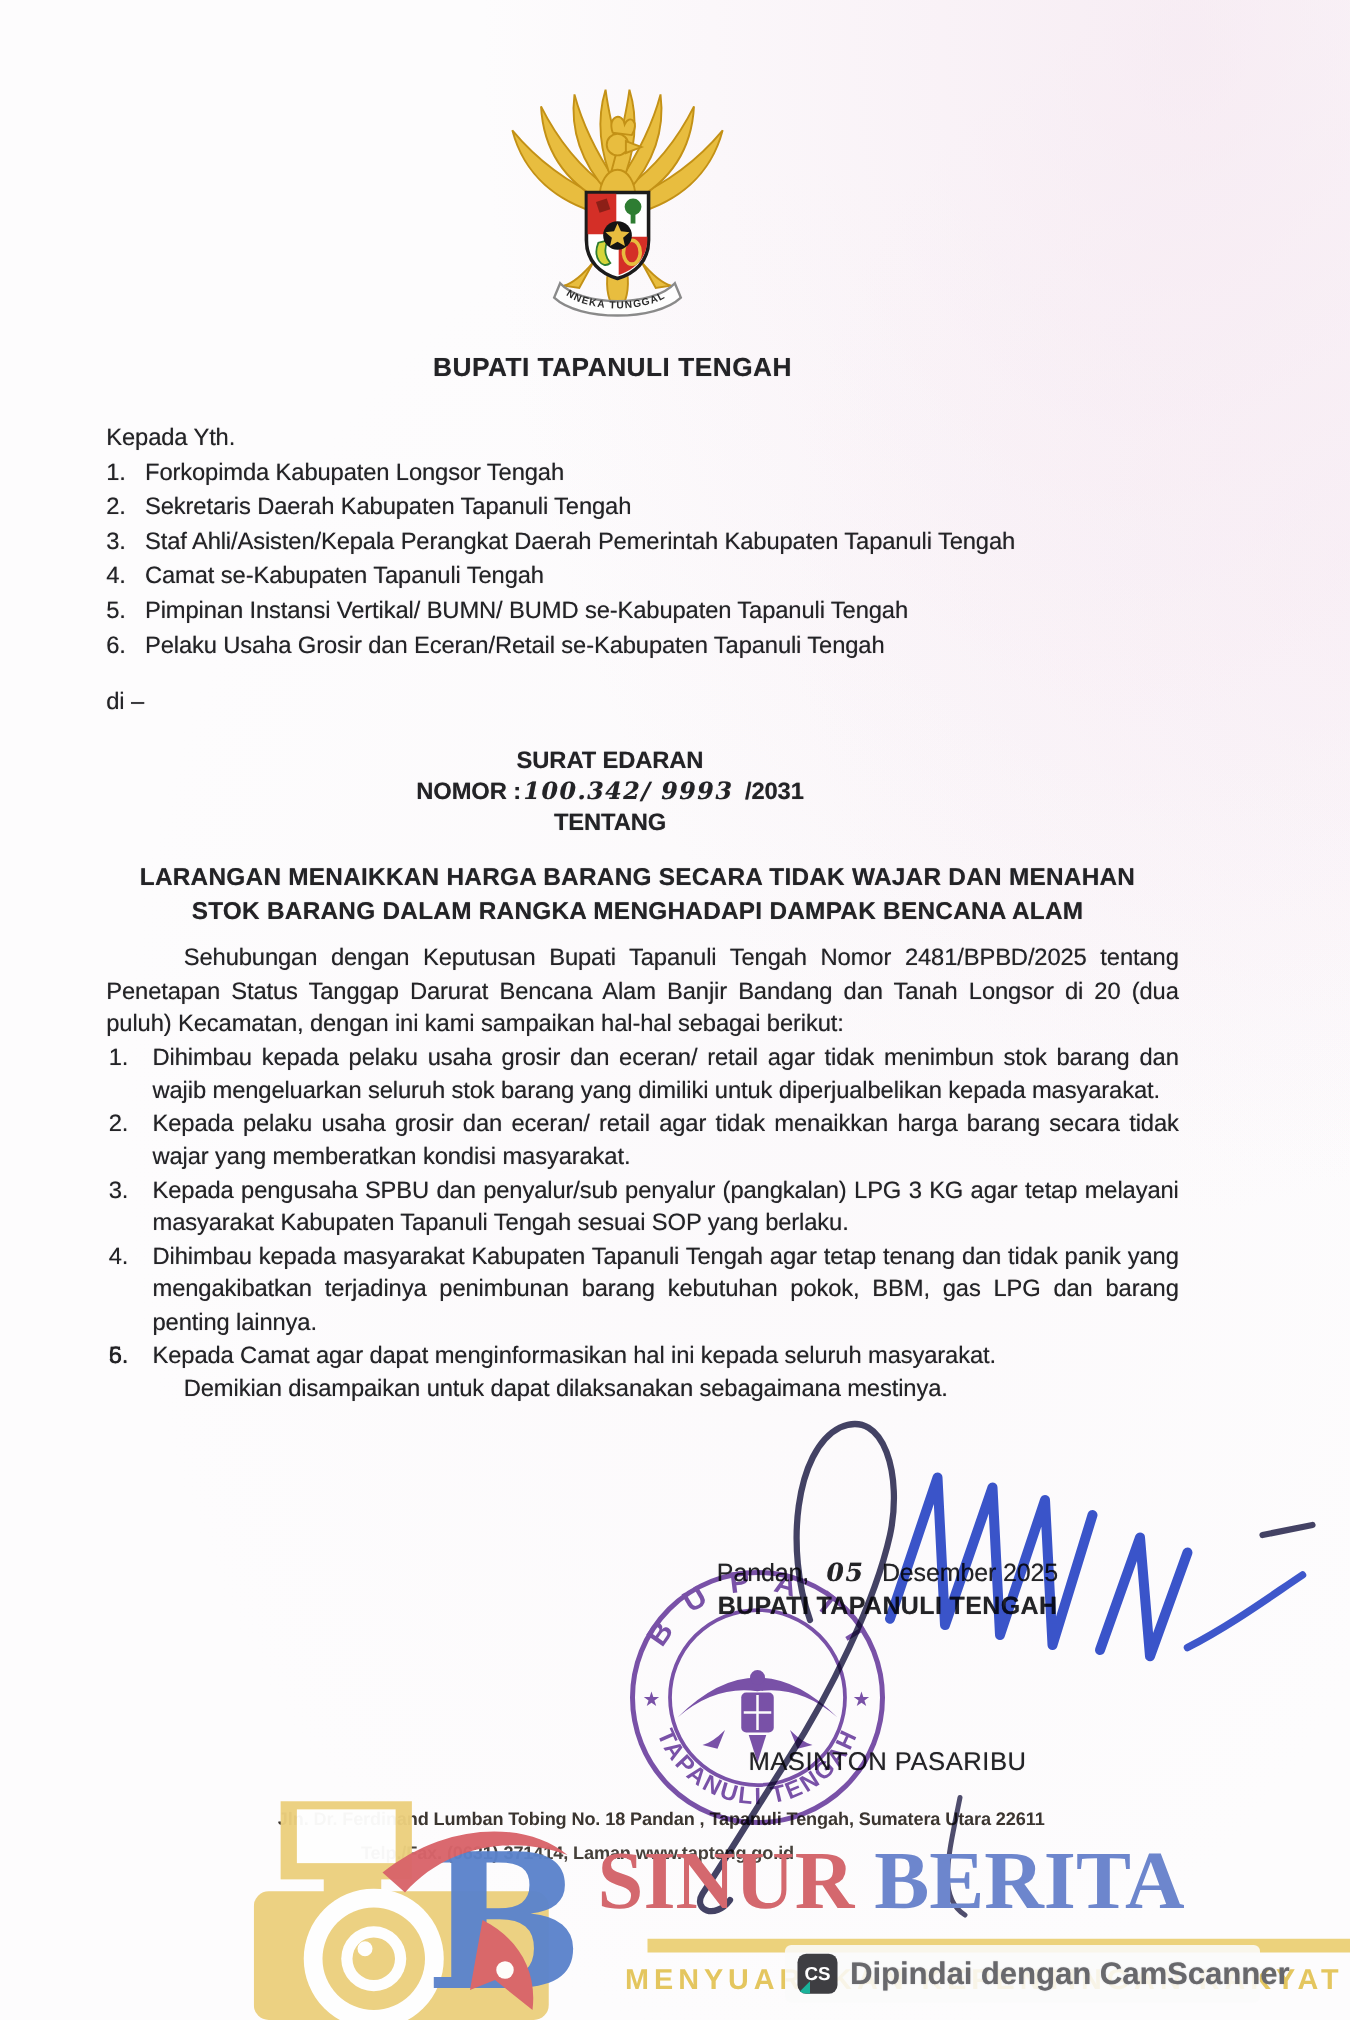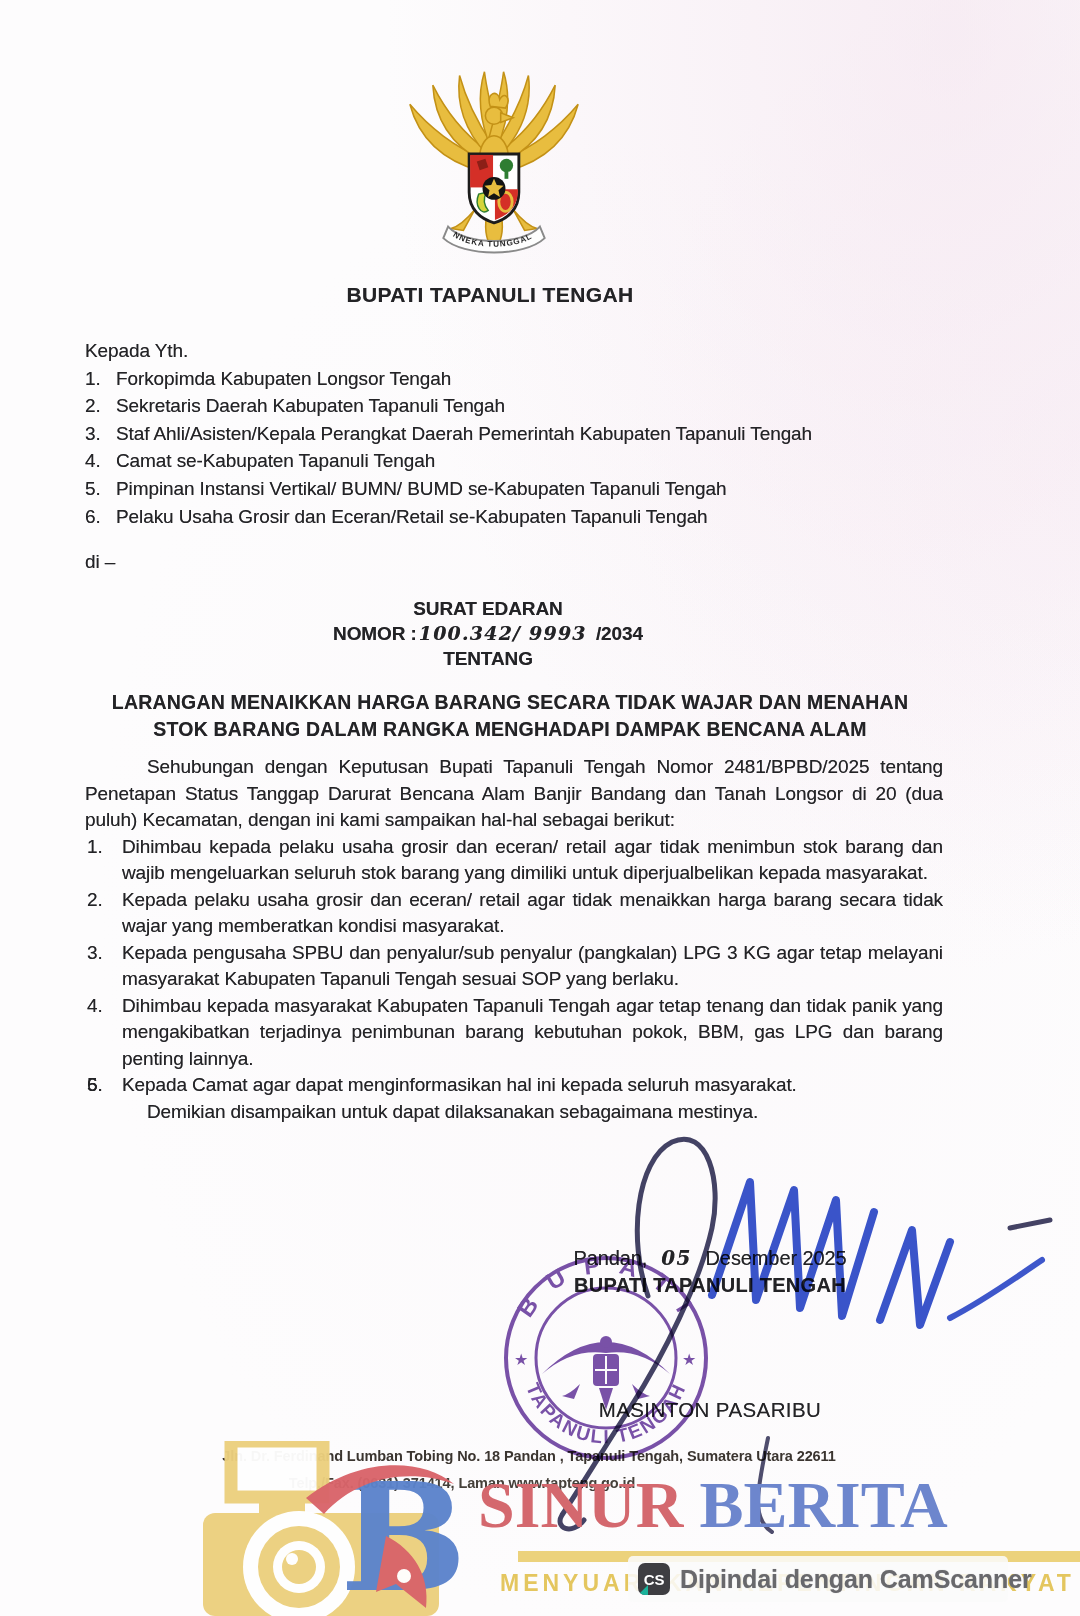--- a/index.html
+++ b/index.html
@@ -161,21 +161,21 @@
       <span>Pelaku Usaha Grosir dan Eceran/Retail se-Kabupaten Tapanuli Tengah</span>
     </div>
     <div class="addr-di">di –</div>
   </div>
 
   <div class="heading soft">
     <div>SURAT EDARAN</div>
     <div class="nomor-line">
       <span>NOMOR</span>
       <span>:</span><span class="hand">100.342/ 9993</span>
-      <span>/2034</span>
+      <span>/2031</span>
     </div>
     <div>TENTANG</div>
   </div>
 
   <div class="subject soft">LARANGAN MENAIKKAN HARGA BARANG SECARA TIDAK WAJAR DAN MENAHAN STOK BARANG DALAM RANGKA MENGHADAPI DAMPAK BENCANA ALAM</div>
 
   <div class="body-block soft">
     <p class="opening">Sehubungan dengan Keputusan Bupati Tapanuli Tengah Nomor 2481/BPBD/2025 tentang Penetapan Status Tanggap Darurat Bencana Alam Banjir Bandang dan Tanah Longsor di 20 (dua puluh) Kecamatan, dengan ini kami sampaikan hal-hal sebagai berikut:</p>
     <div class="point">
       <span class="num">1.</span>

